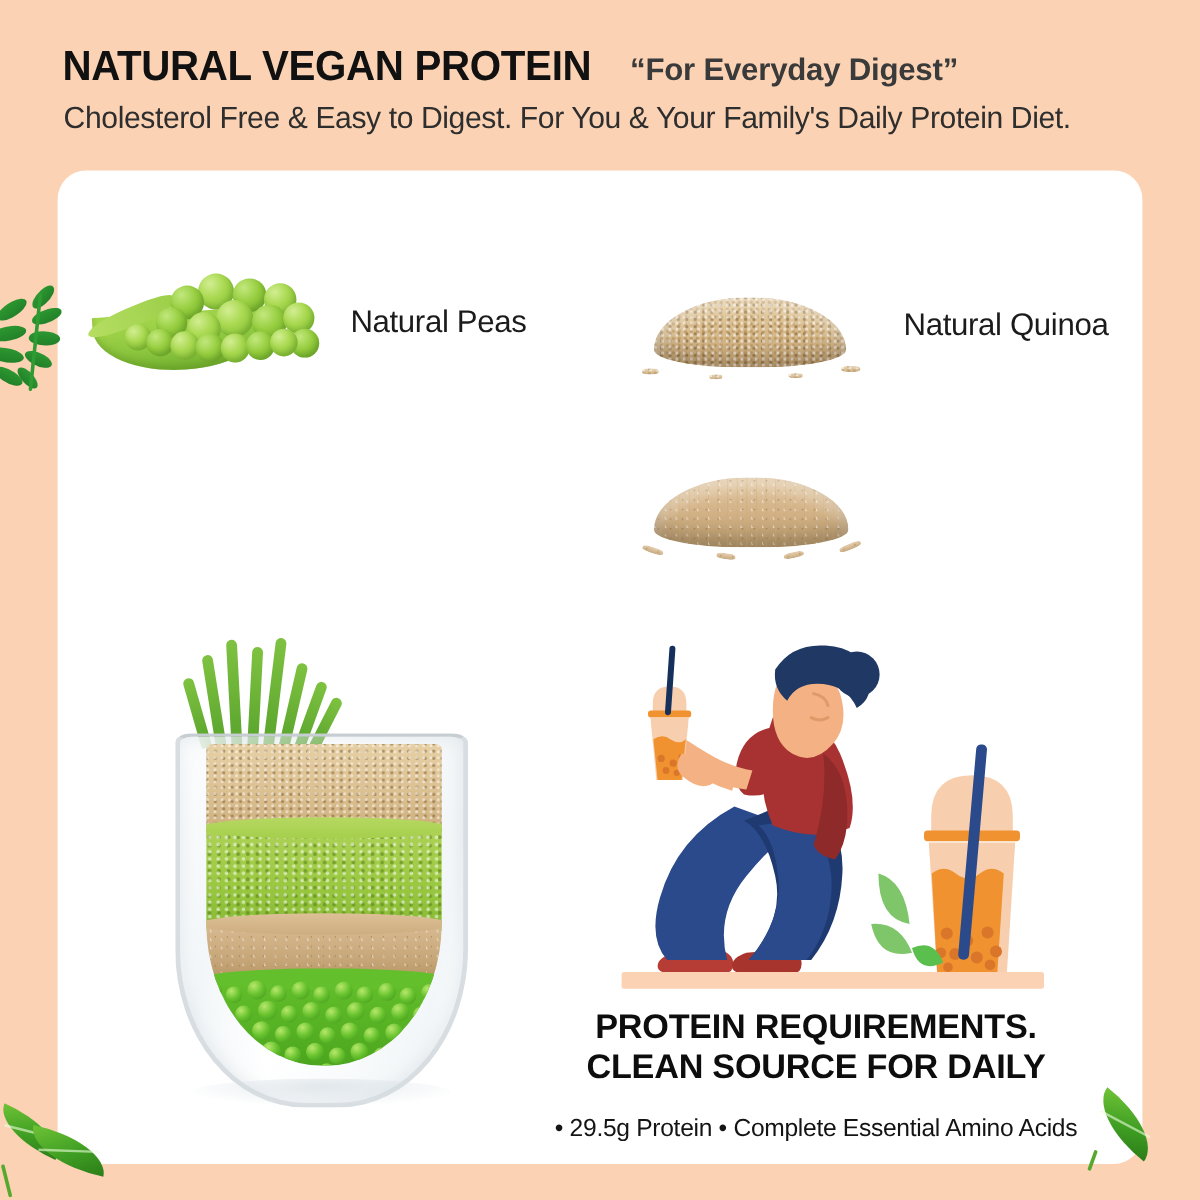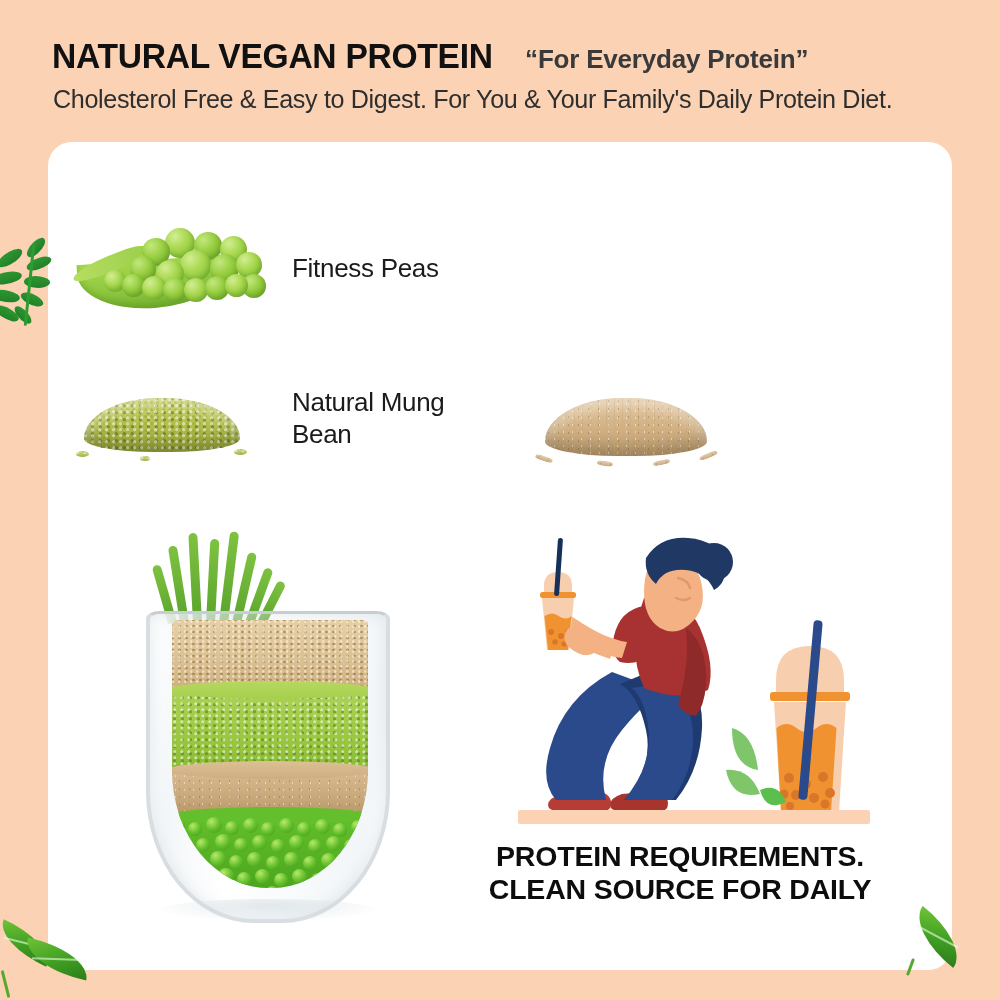--- a/index.html
+++ b/index.html
@@ -233,21 +233,21 @@
   .stem { position: absolute; background: #57a82c; border-radius: 2px; }
 </style>
 </head>
 <body>
 
 <div id="page">
 
   <div id="header">
     <div id="title-line">
       <span id="main-title">NATURAL VEGAN PROTEIN</span>
-      <span id="tagline">“For Everyday Protein”</span>
+      <span id="tagline">“For Everyday Digest”</span>
     </div>
     <div id="subtitle">Cholesterol Free &amp; Easy to Digest. For You &amp; Your Family's Daily Protein Diet.</div>
   </div>
 
   <div id="card">
 
     <div class="ing" id="ing-peas">
       <div class="ing-thumb">
         <div class="pod"></div>
         <div class="pea" style="left:95px;top:8px;width:30px;height:30px;"></div>
@@ -261,33 +261,34 @@
         <div class="pea" style="left:86px;top:40px;width:28px;height:28px;"></div>
         <div class="pea dark" style="left:172px;top:54px;width:24px;height:24px;"></div>
         <div class="pea" style="left:34px;top:50px;width:22px;height:22px;"></div>
         <div class="pea dark" style="left:52px;top:54px;width:23px;height:23px;"></div>
         <div class="pea" style="left:72px;top:56px;width:24px;height:24px;"></div>
         <div class="pea dark" style="left:93px;top:58px;width:24px;height:24px;"></div>
         <div class="pea" style="left:114px;top:58px;width:24px;height:24px;"></div>
         <div class="pea dark" style="left:135px;top:56px;width:24px;height:24px;"></div>
         <div class="pea" style="left:155px;top:54px;width:23px;height:23px;"></div>
       </div>
-      <div class="ing-label">Fitness Peas</div>
-    </div>
-
-
-    <div class="ing" id="ing-mung">
+      <div class="ing-label">Natural Peas</div>
+    </div>
+
+    <div class="ing" id="ing-quinoa">
       <div class="ing-thumb">
-        <div class="pile pile-mung" style="left:14px;bottom:14px;width:156px;height:54px;"></div>
-        <div class="pile-scatter pile-mung" style="left:6px;bottom:9px;width:13px;height:6px;border-radius:50%;"></div>
-        <div class="pile-scatter pile-mung" style="left:164px;bottom:11px;width:13px;height:6px;border-radius:50%;"></div>
-        <div class="pile-scatter pile-mung" style="left:70px;bottom:5px;width:10px;height:5px;border-radius:50%;"></div>
+        <div class="pile pile-quinoa" style="left:12px;bottom:14px;width:160px;height:58px;"></div>
+        <div class="pile-scatter pile-quinoa" style="left:2px;bottom:8px;width:14px;height:5px;"></div>
+        <div class="pile-scatter pile-quinoa" style="left:168px;bottom:10px;width:16px;height:5px;"></div>
+        <div class="pile-scatter pile-quinoa" style="left:58px;bottom:4px;width:11px;height:4px;"></div>
+        <div class="pile-scatter pile-quinoa" style="left:124px;bottom:5px;width:12px;height:4px;"></div>
       </div>
-      <div class="ing-label">Natural Mung Bean</div>
-    </div>
+      <div class="ing-label">Natural Quinoa</div>
+    </div>
+
 
     <div class="ing" id="ing-rice">
       <div class="ing-thumb">
         <div class="pile pile-rice" style="left:12px;bottom:14px;width:162px;height:58px;"></div>
         <div class="pile-scatter pile-rice" style="left:2px;bottom:9px;width:18px;height:5px;transform:rotate(18deg);"></div>
         <div class="pile-scatter pile-rice" style="left:166px;bottom:12px;width:19px;height:5px;transform:rotate(-22deg);"></div>
         <div class="pile-scatter pile-rice" style="left:64px;bottom:4px;width:16px;height:5px;transform:rotate(8deg);"></div>
         <div class="pile-scatter pile-rice" style="left:120px;bottom:5px;width:17px;height:5px;transform:rotate(-12deg);"></div>
       </div>
     </div>
@@ -462,20 +463,21 @@
     </div>
   </div>
 
   <div id="ground-bar"></div>
 
   <div id="bottom-copy">
     <div id="cta-head">
       <div>PROTEIN REQUIREMENTS.</div>
       <div>CLEAN SOURCE FOR DAILY</div>
     </div>
+    <div id="cta-sub">• 29.5g Protein • Complete Essential Amino Acids</div>
   </div>
 
   <div id="leaf-left-sprig">
     <div class="frond" style="left:40px;top:10px;width:24px;height:11px;transform:rotate(-42deg);"></div>
     <div class="frond" style="left:42px;top:26px;width:26px;height:11px;transform:rotate(-16deg);"></div>
     <div class="frond" style="left:40px;top:44px;width:26px;height:12px;transform:rotate(8deg);"></div>
     <div class="frond" style="left:36px;top:62px;width:24px;height:11px;transform:rotate(30deg);"></div>
     <div class="frond" style="left:28px;top:78px;width:22px;height:10px;transform:rotate(52deg);"></div>
     <div class="frond" style="left:12px;top:20px;width:28px;height:12px;transform:rotate(-28deg);"></div>
     <div class="frond" style="left:8px;top:40px;width:30px;height:12px;transform:rotate(-6deg);"></div>

